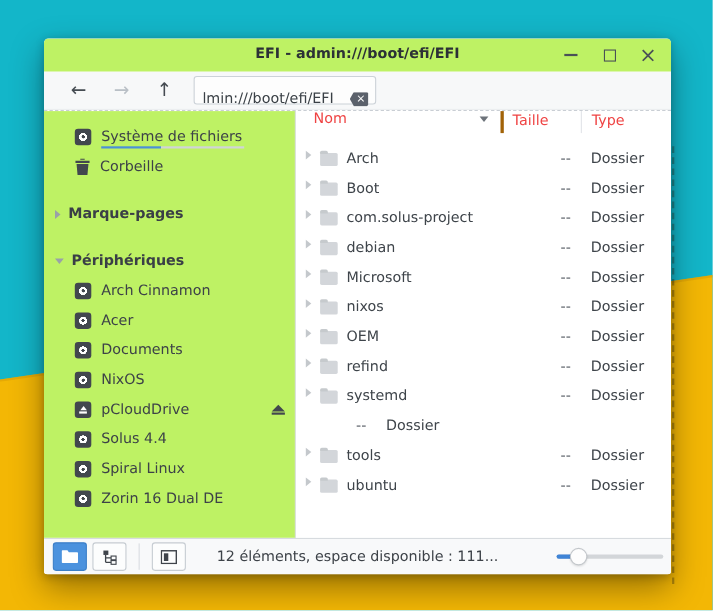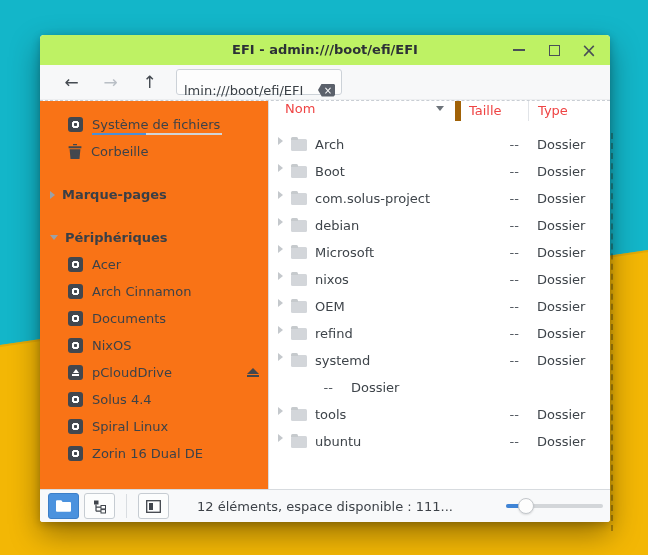--- a/index.html
+++ b/index.html
@@ -37,21 +37,21 @@
   .location-entry { margin-left:7px; width:166px; height:26px; background:#fdfdfd;
     border:1px solid #ccd2d8; border-radius:3px; display:flex; align-items:center;
     padding:16px 6px 0 7px; }
   .loc-text { flex:1; font-size:13px; color:#3a4046; white-space:nowrap; overflow:hidden; }
   .clear-icon { width:17px; height:13px; background:#5b616b; color:#fff; font-size:10px;
     line-height:13px; text-align:center; padding-left:3px;
     clip-path:polygon(22% 0, 92% 0, 100% 12%, 100% 88%, 92% 100%, 22% 100%, 0 50%); }
 
   
   .content { flex:1; display:flex; min-height:0; border-top:1px dashed #c9ced4; }
-  .sidebar { width:229px; flex:0 0 229px; background:#f97316; border-right:1px solid #d9dde1;
+  .sidebar { width:229px; flex:0 0 229px; background:#bef264; border-right:1px solid #d9dde1;
     padding-top:10px; font-size:13px; color:#3d4248; overflow:hidden; }
   .side-item { height:27px; display:flex; align-items:center; padding-left:28px; gap:9px; }
   .side-section { height:27px; display:flex; align-items:center; padding-left:10px; gap:7px;
     font-weight:bold; color:#3a3f46;margin-top:16px; }
   .tri-r { width:0; height:0; border-left:5px solid #9aa1a8; border-top:4px solid transparent; border-bottom:4px solid transparent; }
   .tri-d { width:0; height:0; border-top:5px solid #9aa1a8; border-left:4px solid transparent; border-right:4px solid transparent; }
   .icon-drive { width:15px; height:15px; flex:0 0 15px; border-radius:3px;
     background:radial-gradient(circle at 50% 50%, #42474e 0 1.4px, #fff 1.5px 3.6px, #42474e 3.7px); }
   .icon-drive-eject { width:15px; height:15px; flex:0 0 15px; border-radius:3px; background:#42474e;
     display:flex; flex-direction:column; align-items:center; justify-content:center; }
@@ -65,21 +65,21 @@
   .eject-btn .ej-tri { width:0; height:0; border-bottom:6px solid #42474e;
     border-left:6px solid transparent; border-right:6px solid transparent; margin-bottom:1.5px; }
   .eject-btn .ej-bar { width:12px; height:2px; background:#42474e; }
 
   
   .mainpane { flex:1; background:#fff; display:flex; flex-direction:column; font-size:13px; color:#3e444a; min-width:0; }
   .list-header { flex:0 0 30px; display:flex; align-items:flex-start; font-weight:normal; color:#ef4444; }
   .hdr-name { width:186px; flex:0 0 186px; display:flex; align-items:center; padding-left:16px; }
   .sort-arrow { margin-left:auto; margin-right:11px; width:0; height:0;
     border-top:5px solid #6d737a; border-left:4.5px solid transparent; border-right:4.5px solid transparent; }
-  .hdr-size { width:73px; flex:0 0 73px; height:20px; line-height:20px; border-left:6px solid #a16207; padding-left:8px; }
+  .hdr-size { width:73px; flex:0 0 73px; height:20px; line-height:20px; border-left:3px solid #a16207; padding-left:8px; }
   .hdr-type { flex:1; height:20px; line-height:20px; border-left:1px solid #e1e4e8; padding-left:9px; }
   .file-row { height:27px; display:flex; align-items:center; }
   .cell-name { width:186px; flex:0 0 186px; display:flex; gap:8px; padding-left:9px; }
   .row-expander { width:0; height:0; border-left:5px solid #c4c8cc; border-top:4px solid transparent; border-bottom:4px solid transparent; flex:0 0 auto; }
   .icon-folder { position:relative; width:16px; height:12px; flex:0 0 16px; background:#d3d6da; border-radius:1.5px; margin-top:2px; }
   .icon-folder::before { content:""; position:absolute; top:-2.5px; left:0; width:7px; height:3px;
     background:#c6cacd; border-radius:1.5px 1.5px 0 0; }
   .cell-size { width:73px; flex:0 0 73px; text-align:right; padding-right:9px; color:#565c63; }
   .cell-type { flex:1; padding-left:9px; }
 
@@ -148,25 +148,25 @@
         <div class="side-section">
           <span class="tri-r"></span>
           <span>Marque-pages</span>
         </div>
         <div class="side-section">
           <span class="tri-d"></span>
           <span>Périphériques</span>
         </div>
         <div class="side-item">
           <span class="icon-drive"></span>
+          <span>Arch Cinnamon</span>
+        </div>
+        <div class="side-item">
+          <span class="icon-drive"></span>
           <span>Acer</span>
-        </div>
-        <div class="side-item">
-          <span class="icon-drive"></span>
-          <span>Arch Cinnamon</span>
         </div>
         <div class="side-item">
           <span class="icon-drive"></span>
           <span>Documents</span>
         </div>
         <div class="side-item">
           <span class="icon-drive"></span>
           <span>NixOS</span>
         </div>
         <div class="side-item">

